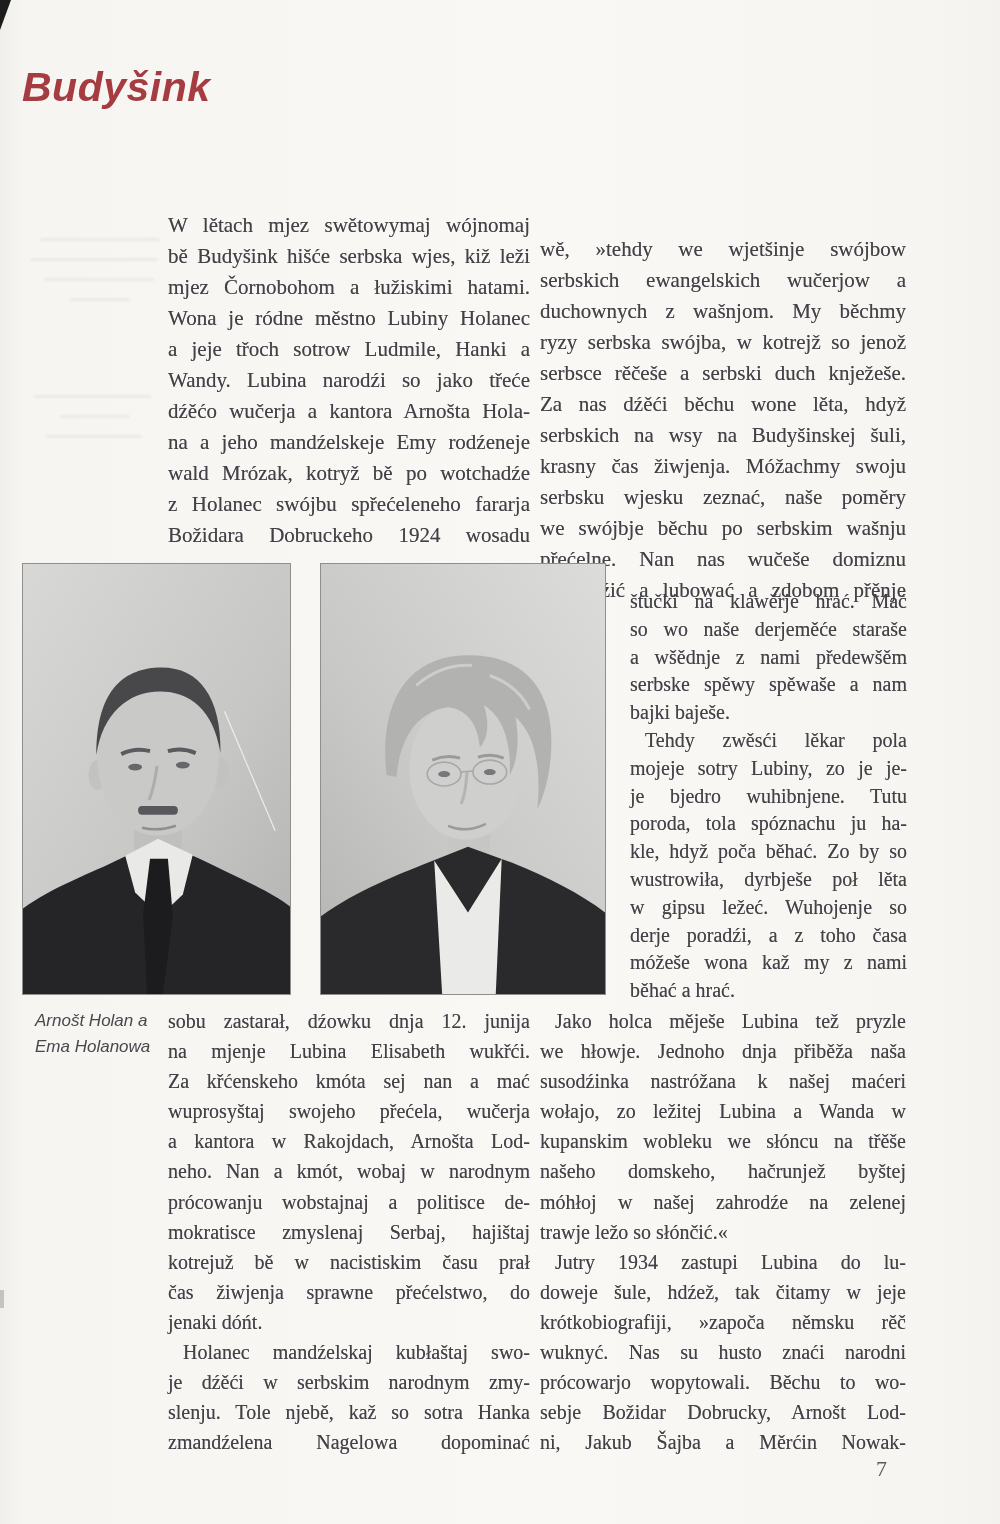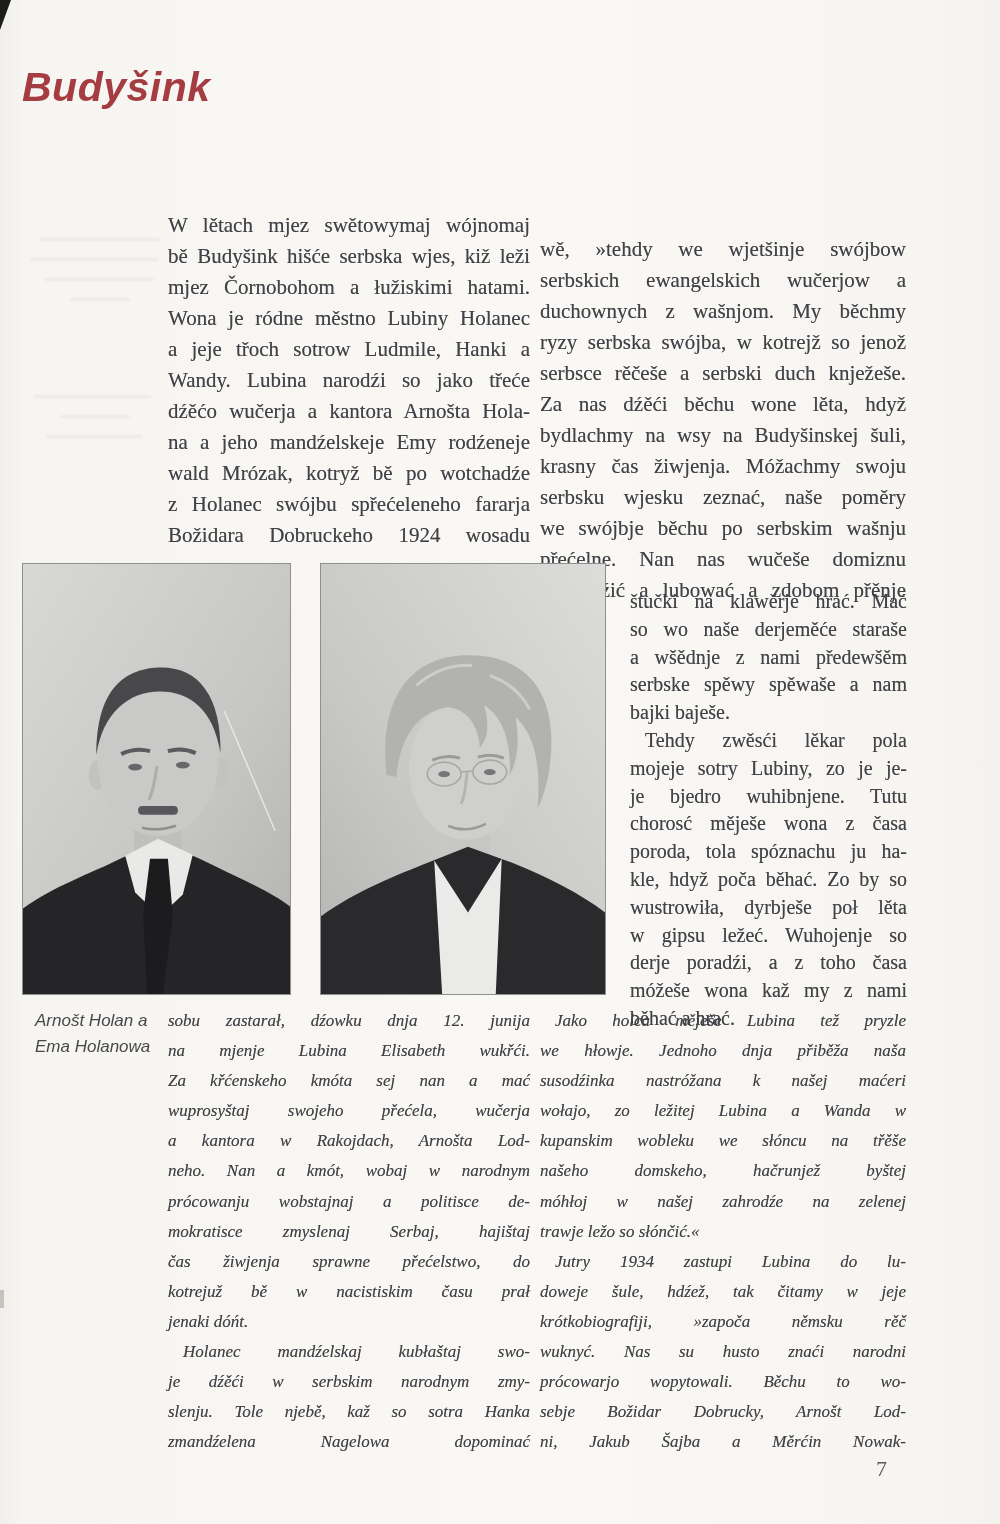--- a/index.html
+++ b/index.html
@@ -21,21 +21,21 @@
   .title{
     position:absolute;left:22px;top:64px;
     font-family:"Liberation Sans", sans-serif;
     font-style:italic;font-weight:bold;
     font-size:41px;letter-spacing:.5px;
     color:#a53c42;
   }
   
   .col{position:absolute;text-shadow:0 0 .4px rgba(65,65,71,.55);}
   .col-wide{font-size:21px;line-height:31px;}
-  .col-bot{font-size:17px;line-height:30.1px;font-style:italic;}
+  .col-bot{font-size:20px;line-height:30.1px;}
   .col-narrow{font-size:20px;line-height:27.8px;}
   .tline{
     text-align:justify;
     text-align-last:justify;
     -moz-text-align-last:justify;
     white-space:normal;
     overflow:visible;
   }
   .tline.end{text-align-last:left;-moz-text-align-last:left;}
   .tline.ind{text-indent:15px;}
@@ -89,58 +89,57 @@
       <div class="tline">Božidara Dobruckeho 1924 wosadu</div>
     </div>
 
   <div class="col col-wide" style="left:540px;top:202px;width:366px;margin-top:32px;">
       <div class="tline">wě, »tehdy we wjetšinje swójbow</div>
       <div class="tline">serbskich ewangelskich wučerjow a</div>
       <div class="tline">duchownych z wašnjom. My běchmy</div>
       <div class="tline">ryzy serbska swójba, w kotrejž so jenož</div>
       <div class="tline">serbsce rěčeše a serbski duch knježeše.</div>
       <div class="tline">Za nas dźěći běchu wone lěta, hdyž</div>
-      <div class="tline">bydlachmy na wsy na Budyšinskej šuli,</div>
+      <div class="tline">serbskich na wsy na Budyšinskej šuli,</div>
       <div class="tline">krasny čas žiwjenja. Móžachmy swoju</div>
       <div class="tline">serbsku wjesku zeznać, naše poměry</div>
       <div class="tline">we swójbje běchu po serbskim wašnju</div>
       <div class="tline">přećelne. Nan nas wučeše domiznu</div>
       <div class="tline">přeslědźić a lubować a zdobom přěnje</div>
     </div>
 
   <div class="col col-narrow" style="left:630px;top:588px;width:277px;">
       <div class="tline">štučki na klawěrje hrać. Mać</div>
       <div class="tline">so wo naše derjeměće staraše</div>
       <div class="tline">a wšědnje z nami předewšěm</div>
       <div class="tline">serbske spěwy spěwaše a nam</div>
       <div class="tline end">bajki baješe.</div>
       <div class="tline ind">Tehdy zwěsći lěkar pola</div>
       <div class="tline">mojeje sotry Lubiny, zo je je-</div>
       <div class="tline">je bjedro wuhibnjene. Tutu</div>
-      <div class="tline">chorosć měješe wona z časa</div>
       <div class="tline">poroda, tola spóznachu ju ha-</div>
       <div class="tline">kle, hdyž poča běhać. Zo by so</div>
       <div class="tline">wustrowiła, dyrbješe poł lěta</div>
       <div class="tline">w gipsu ležeć. Wuhojenje so</div>
       <div class="tline">derje poradźi, a z toho časa</div>
       <div class="tline">móžeše wona kaž my z nami</div>
       <div class="tline end">běhać a hrać.</div>
     </div>
 
   <div class="col col-bot" style="left:168px;top:1006px;width:362px;">
       <div class="tline">sobu zastarał, dźowku dnja 12. junija</div>
       <div class="tline">na mjenje Lubina Elisabeth wukřći.</div>
       <div class="tline">Za křćenskeho kmóta sej nan a mać</div>
       <div class="tline">wuprosyštaj swojeho přećela, wučerja</div>
       <div class="tline">a kantora w Rakojdach, Arnošta Lod-</div>
       <div class="tline">neho. Nan a kmót, wobaj w narodnym</div>
       <div class="tline">prócowanju wobstajnaj a politisce de-</div>
       <div class="tline">mokratisce zmyslenaj Serbaj, hajištaj</div>
+      <div class="tline">kotrejuž bě w nacistiskim času prał</div>
       <div class="tline">čas žiwjenja sprawne přećelstwo, do</div>
-      <div class="tline">kotrejuž bě w nacistiskim času prał</div>
       <div class="tline end">jenaki dóńt.</div>
       <div class="tline ind">Holanec mandźelskaj kubłaštaj swo-</div>
       <div class="tline">je dźěći w serbskim narodnym zmy-</div>
       <div class="tline">slenju. Tole njebě, kaž so sotra Hanka</div>
       <div class="tline">zmandźelena Nagelowa dopominać</div>
     </div>
 
   <div class="col col-bot" style="left:540px;top:1006px;width:366px;">
       <div class="tline ind">Jako holca měješe Lubina tež pryzle</div>
       <div class="tline">we hłowje. Jednoho dnja přiběža naša</div>

